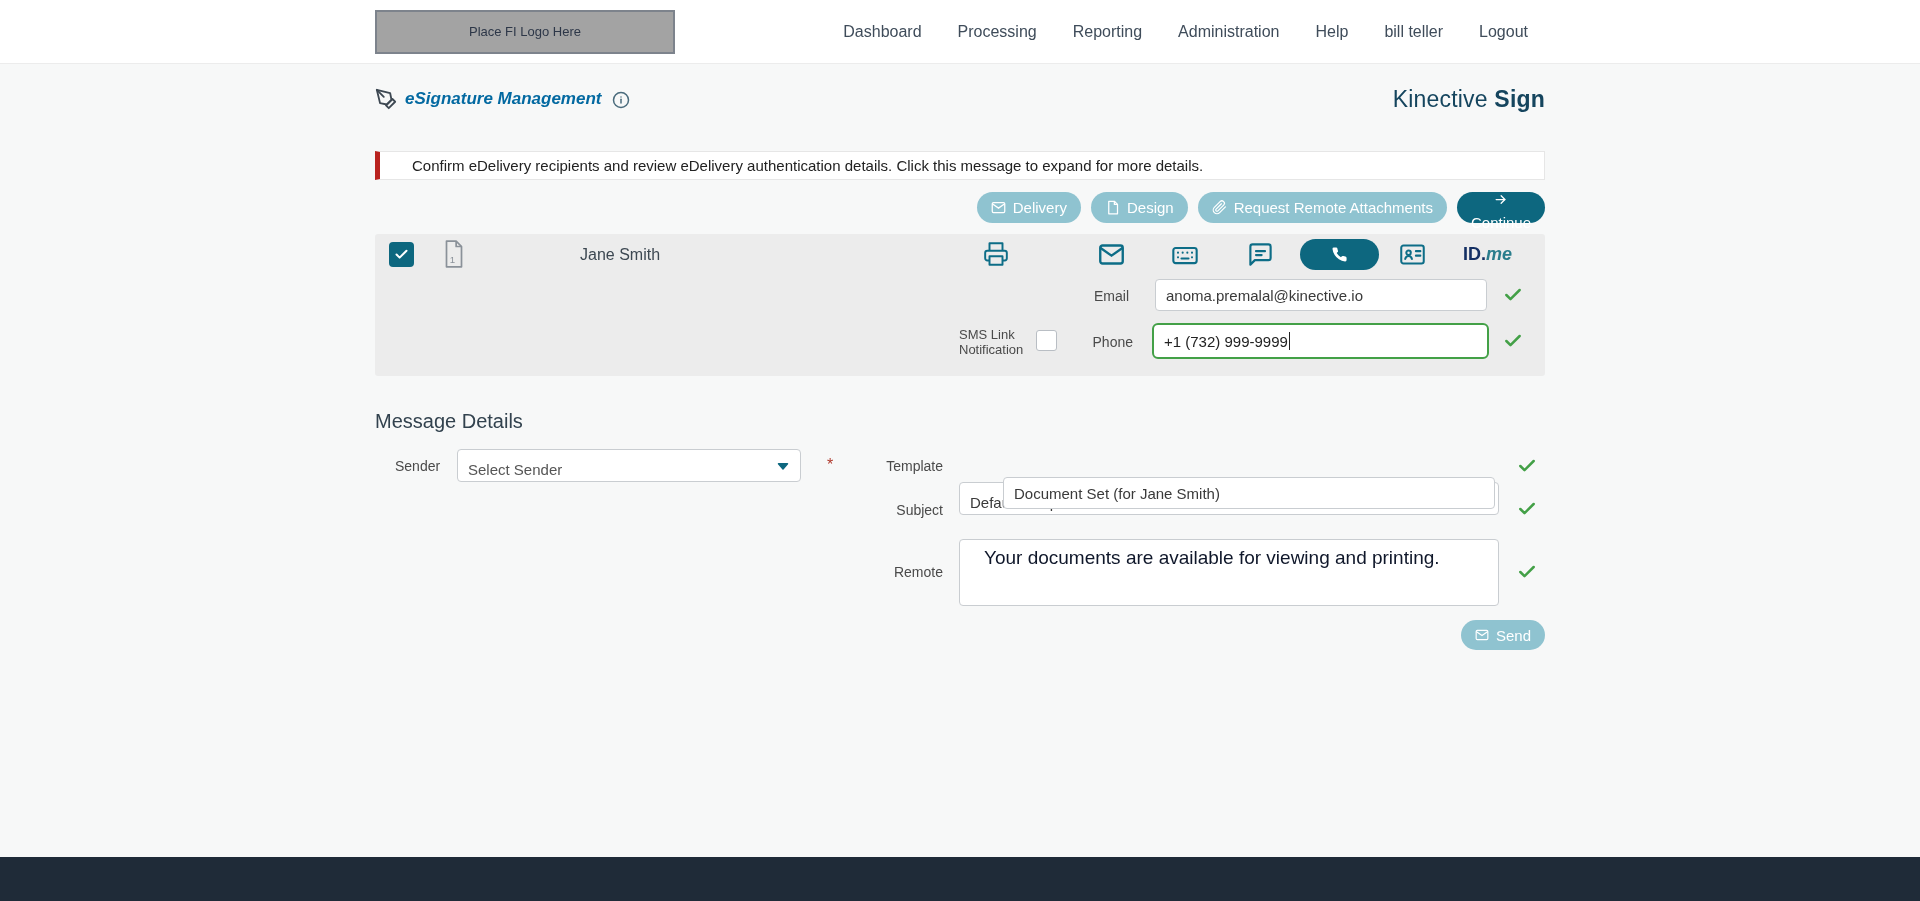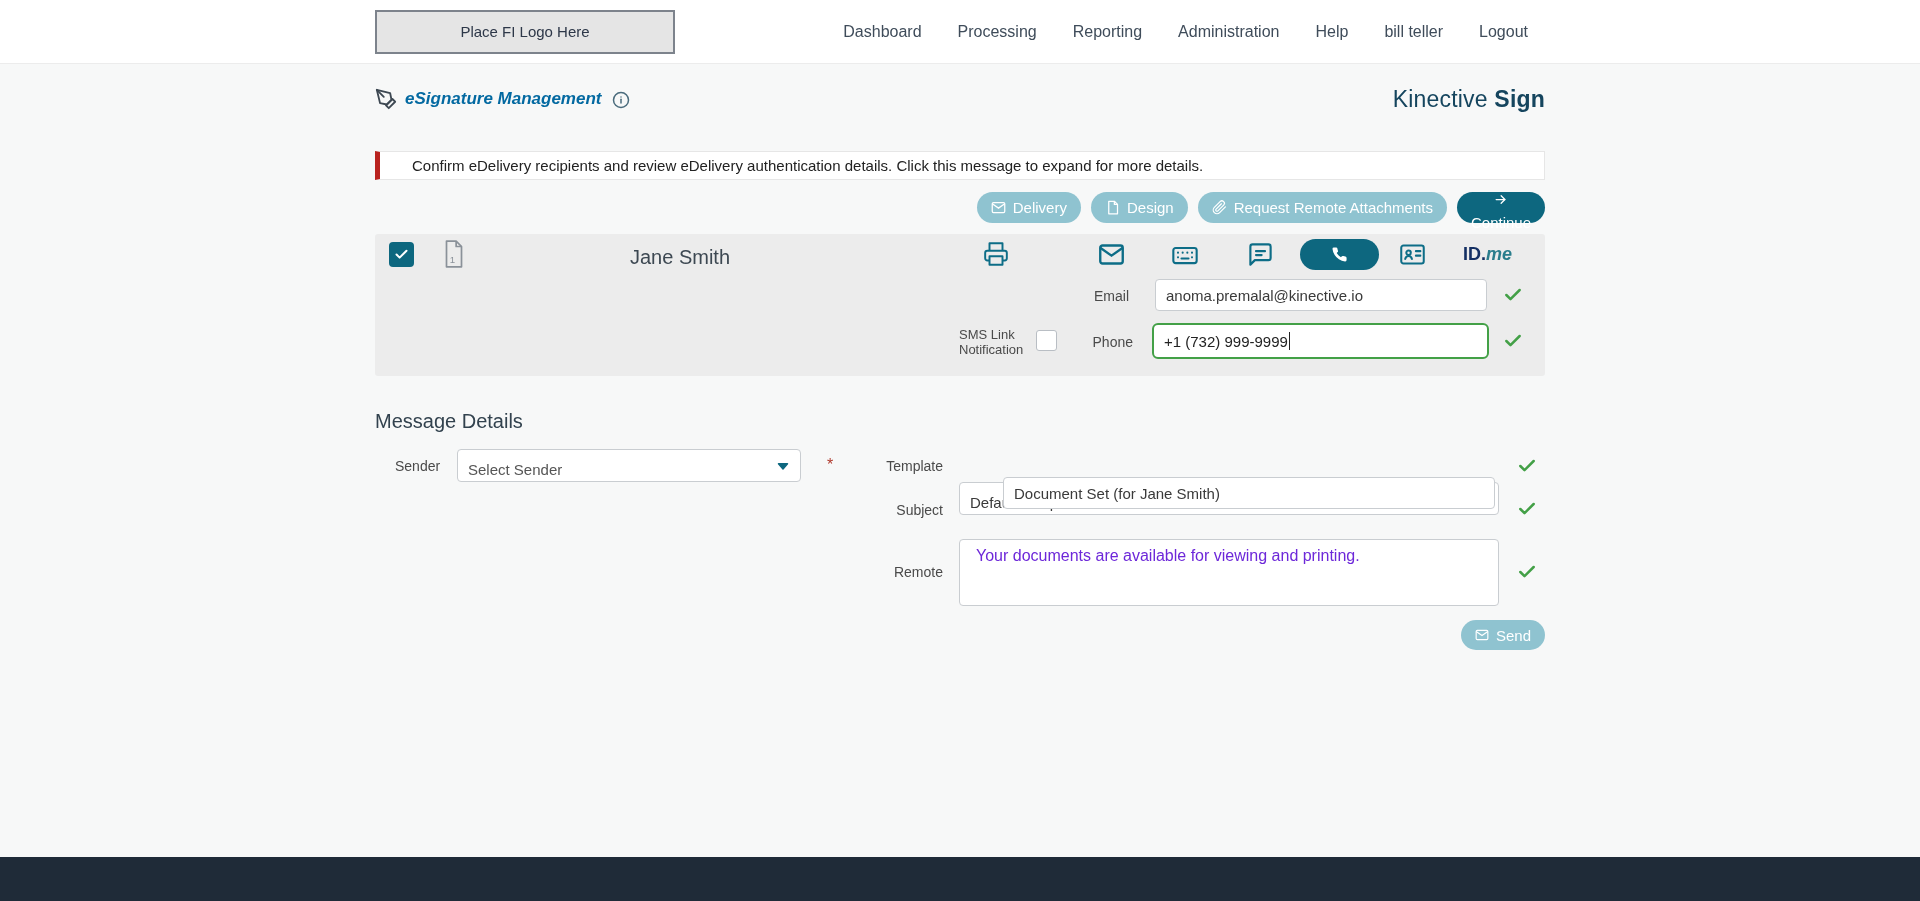--- a/index.html
+++ b/index.html
@@ -4,21 +4,21 @@
 <style>
   * { margin:0; padding:0; box-sizing:border-box; }
   html,body { width:1920px; height:901px; overflow:hidden; background:#f7f8f8;
     font-family:"Liberation Sans", sans-serif; color:#333; }
 
   
   .topnav { height:64px; background:#ffffff; border-bottom:1px solid #ececec;
     display:flex; align-items:center; }
   .logo-box { margin-left:375px; width:300px; height:44px; border:2px solid #7d838c;
     display:flex; align-items:center; justify-content:center;
-    font-size:15px; color:#2d3748; background:#e5e5e5; }
+    font-size:13px; color:#2d3748; background:#a3a3a3; }
   .nav-links { margin-left:auto; margin-right:392px; display:flex; gap:36px; }
   .nav-links span { font-size:16px; color:#3f4c5a; cursor:pointer; white-space:nowrap; }
 
   
   .main { height:793px; }
   .container { width:1170px; margin:0 auto; padding-top:20px; position:relative; }
 
   
   .title-row { display:flex; align-items:center; height:30px; }
   .title-row .pen { width:22px; height:22px; margin-right:8px; }
@@ -43,21 +43,21 @@
   .pill.dark  { background:#0d677f;flex-direction:column; }
 
   
   .card { margin-top:11px; position:relative; height:142px; background:#ececec;
     border-radius:3px; }
   .abs { position:absolute; }
   .chk-on { width:25px; height:25px; background:#0d677f; border-radius:4px;
     display:flex; align-items:center; justify-content:center; cursor:pointer; }
   .chk-off { width:21px; height:21px; background:#ffffff; border:1px solid #b9bec4;
     border-radius:3px; cursor:pointer; }
-  .recipient-name { font-size:20px; color:#3d4852; text-align:center; }
+  .recipient-name { font-size:16px; color:#3d4852; text-align:left; }
   .phone-chip { width:79px; height:31px; background:#0d677f; border-radius:16px;
     display:flex; align-items:center; justify-content:center; cursor:pointer; }
   .idme { font-size:18px; font-style:italic; cursor:pointer; white-space:nowrap; }
   .idme .id { color:#142f63; font-weight:bold; font-style:normal; }
   .idme .me { color:#2a7d8c; font-weight:bold; }
   .f-label { font-size:14px; color:#4a4a4a; }
   .t-right { text-align:right; }
   .inp { border:1px solid #c9cdd1; border-radius:4px; background:#fff; height:32px;
     font-size:15px; color:#3a3a3a; padding:0 10px;
     font-family:"Liberation Sans", sans-serif; }
@@ -74,21 +74,21 @@
   .md-heading { margin-top:34px; font-size:20px; font-weight:500; color:#32424e; }
   .form { margin-top:16px; position:relative; height:210px; }
   .dropdown { background:#fff; border:1px solid #c9cdd1; border-radius:4px;
     height:33px; display:flex; align-items:center; padding:8px 34px 0 10px;
     font-size:15px; cursor:pointer; position:relative; }
   .dropdown .dd-caret { position:absolute; right:8px; top:7px; }
   .ph-text { color:#555; }
   .val-text { color:#3a3a3a; }
   .req { color:#b03a2e; font-size:16px; }
   .ta { border:1px solid #c9cdd1; border-radius:4px; background:#fff; resize:none;
-    font-size:16px; color:#6d28d9; padding:7px 16px; width:540px; height:67px;
+    font-size:19px; color:#0f172a; padding:7px 24px; width:540px; height:67px;
     font-family:"Liberation Sans", sans-serif; }
 
   
   .footer { height:44px; background:#1f2b38; }
 </style>
 </head>
 <body>
 
 <div class="topnav">
   <div class="logo-box">

